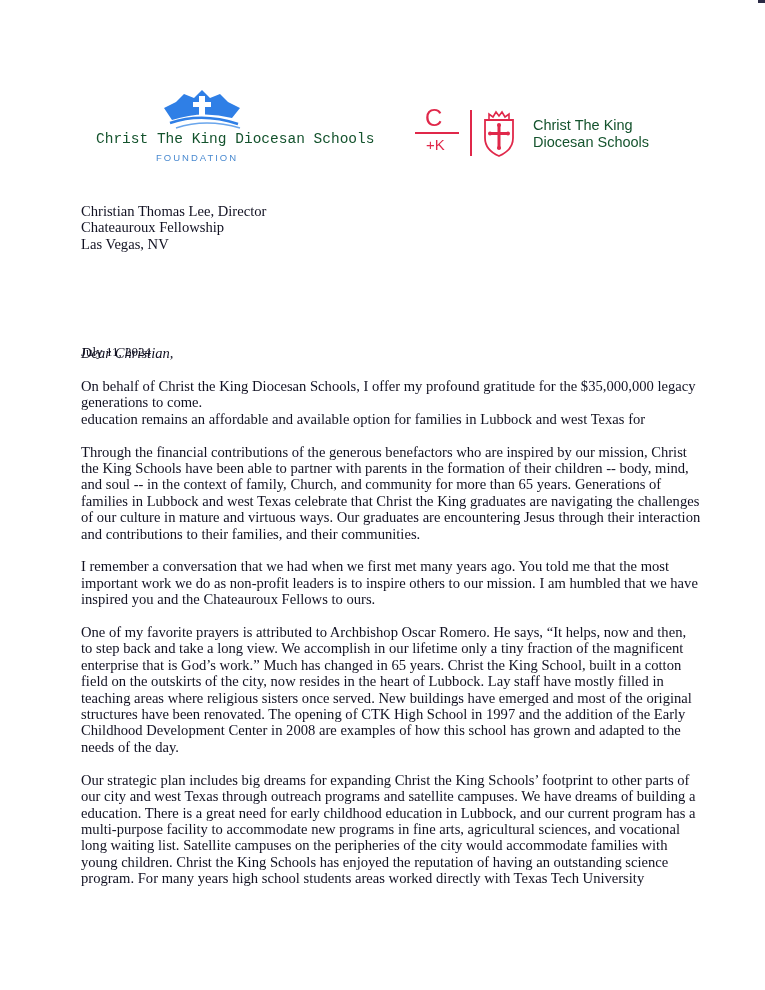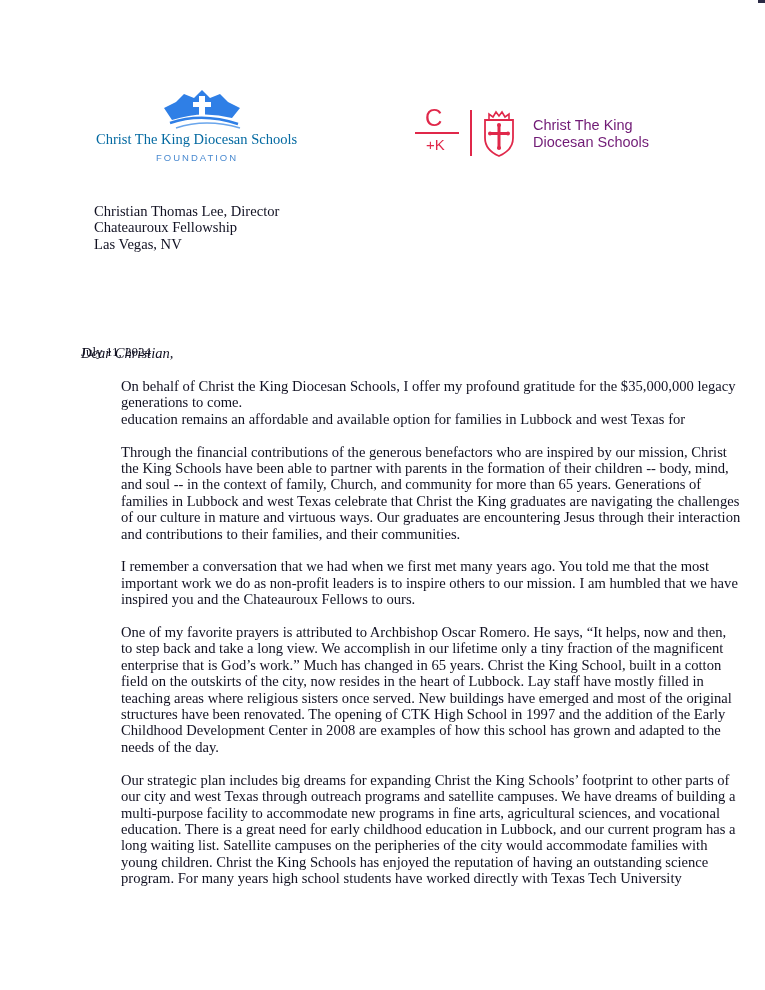--- a/index.html
+++ b/index.html
@@ -7,48 +7,48 @@
       width: 765px; height: 990px; background: #ffffff; position: relative; overflow: hidden;
       font-family: "Liberation Serif", "DejaVu Serif", serif; color: #111122;
     }
     .corner-mark { position: absolute; top: 0; left: 758px; width: 7px; height: 3px; background: #2a2a44; }
 
     
     .found-logo { position: absolute; left: 96px; top: 84px; width: 220px; }
     .found-emblem { position: absolute; left: 66px; top: 4px; width: 80px; height: 44px; }
     .found-name {
       position: absolute; left: 0; top: 47px; width: 220px; text-align: left;
-      font-family: Liberation Serif, serif; font-size: 14.5px; color: #0369a1; white-space: nowrap;
+      font-family: Liberation Mono, monospace; font-size: 14.5px; color: #14532d; white-space: nowrap;
     }
     .found-sub {
       position: absolute; left: 60px; top: 68px; font-family: "Liberation Sans", "DejaVu Sans", sans-serif;
       font-size: 9.5px; letter-spacing: 2px; color: #4a8ad0; white-space: nowrap;
     }
 
     
     .ctk-logo { position: absolute; left: 415px; top: 108px; width: 240px; height: 52px; }
     .ctk-monogram { position: absolute; left: 0; top: 0; width: 46px; height: 50px; }
     .ctk-c { position: absolute; left: 10px; top: -4px; font-family: "Liberation Sans", sans-serif; font-size: 24px; color: #e0284a; }
     .ctk-line { position: absolute; left: 0; top: 24px; width: 44px; height: 1.5px; background: #e0284a; }
     .ctk-tk { position: absolute; left: 11px; top: 28px; font-family: "Liberation Sans", sans-serif; font-size: 15px; color: #e0284a; }
     .ctk-divider { position: absolute; left: 55px; top: 2px; width: 1.5px; height: 46px; background: #e0284a; }
     .ctk-shield { position: absolute; left: 67px; top: 2px; width: 34px; height: 48px; }
     .ctk-name {
       position: absolute; left: 118px; top: 9px; font-family: "Liberation Sans", "DejaVu Sans", sans-serif;
-      font-size: 14.5px; line-height: 17px; color: #701a75; white-space: nowrap;
+      font-size: 14.5px; line-height: 17px; color: #14532d; white-space: nowrap;
     }
 
     
     .letter { position: absolute; left: 81px; top: 203px; width: 600px; font-size: 14.6px; line-height: 16.4px; }
-    .addr-line { display: block; white-space: nowrap; margin-left: 13px; }
+    .addr-line { display: block; white-space: nowrap; }
     .date { position: absolute; left: 81px; top: 300px; font-size: 13px; margin-top: 44px; }
     .salutation { position: absolute; left: 81px; top: 345px; font-size: 14.6px; font-style: italic; }
     .body-text { position: absolute; left: 81px; top: 378px; width: 600px; font-size: 14.6px; line-height: 16.4px; }
     .body-text p { margin: 0 0 16.4px 0; }
-    .body-text .ln { display: block; white-space: nowrap; margin-left: 40px; }
+    .body-text .ln { display: block; white-space: nowrap; }
   </style>
 </head>
 <body>
 
 <div class="corner-mark"></div>
 
 <div class="found-logo">
   <svg class="found-emblem" viewBox="0 0 80 44">
     <path d="M2 20 L14 14 L22 6 L32 10 L40 2 L48 10 L58 6 L66 14 L78 20 L70 30 Q40 22 10 32 Z" fill="#2f7fe6"></path>
     <rect x="37" y="8" width="6" height="24" fill="#ffffff"></rect>
@@ -117,19 +117,19 @@
     <span class="ln">enterprise that is God’s work.”  Much has changed in 65 years. Christ the King School, built in a cotton</span>
     <span class="ln">field on the outskirts of the city, now resides in the heart of Lubbock.  Lay staff have mostly filled in</span>
     <span class="ln">teaching areas where religious sisters once served.  New buildings have emerged and most of the original</span>
     <span class="ln">structures have been renovated.  The opening of CTK High School in 1997 and the addition of the Early</span>
     <span class="ln">Childhood Development Center in 2008 are examples of how this school has grown and adapted to the</span>
     <span class="ln">needs of the day.</span>
   </p>
   <p>
     <span class="ln">Our strategic plan includes big dreams for expanding Christ the King Schools’ footprint to other parts of</span>
     <span class="ln">our city and west Texas through outreach programs and satellite campuses. We have dreams of building a</span>
+    <span class="ln">education.  There is a great need for early childhood education in Lubbock, and our current program has a</span>
     <span class="ln">multi-purpose facility to accommodate new programs in fine arts, agricultural sciences, and vocational</span>
-    <span class="ln">education.  There is a great need for early childhood education in Lubbock, and our current program has a</span>
     <span class="ln">long waiting list. Satellite campuses on the peripheries of the city would accommodate families with</span>
     <span class="ln">young children.  Christ the King Schools has enjoyed the reputation of having an outstanding science</span>
-    <span class="ln">program. For many years high school students have worked directly with Texas Tech University</span>
+    <span class="ln">program. For many years high school students areas worked directly with Texas Tech University</span>
   </p>
 </div>
 
 </body></html>

